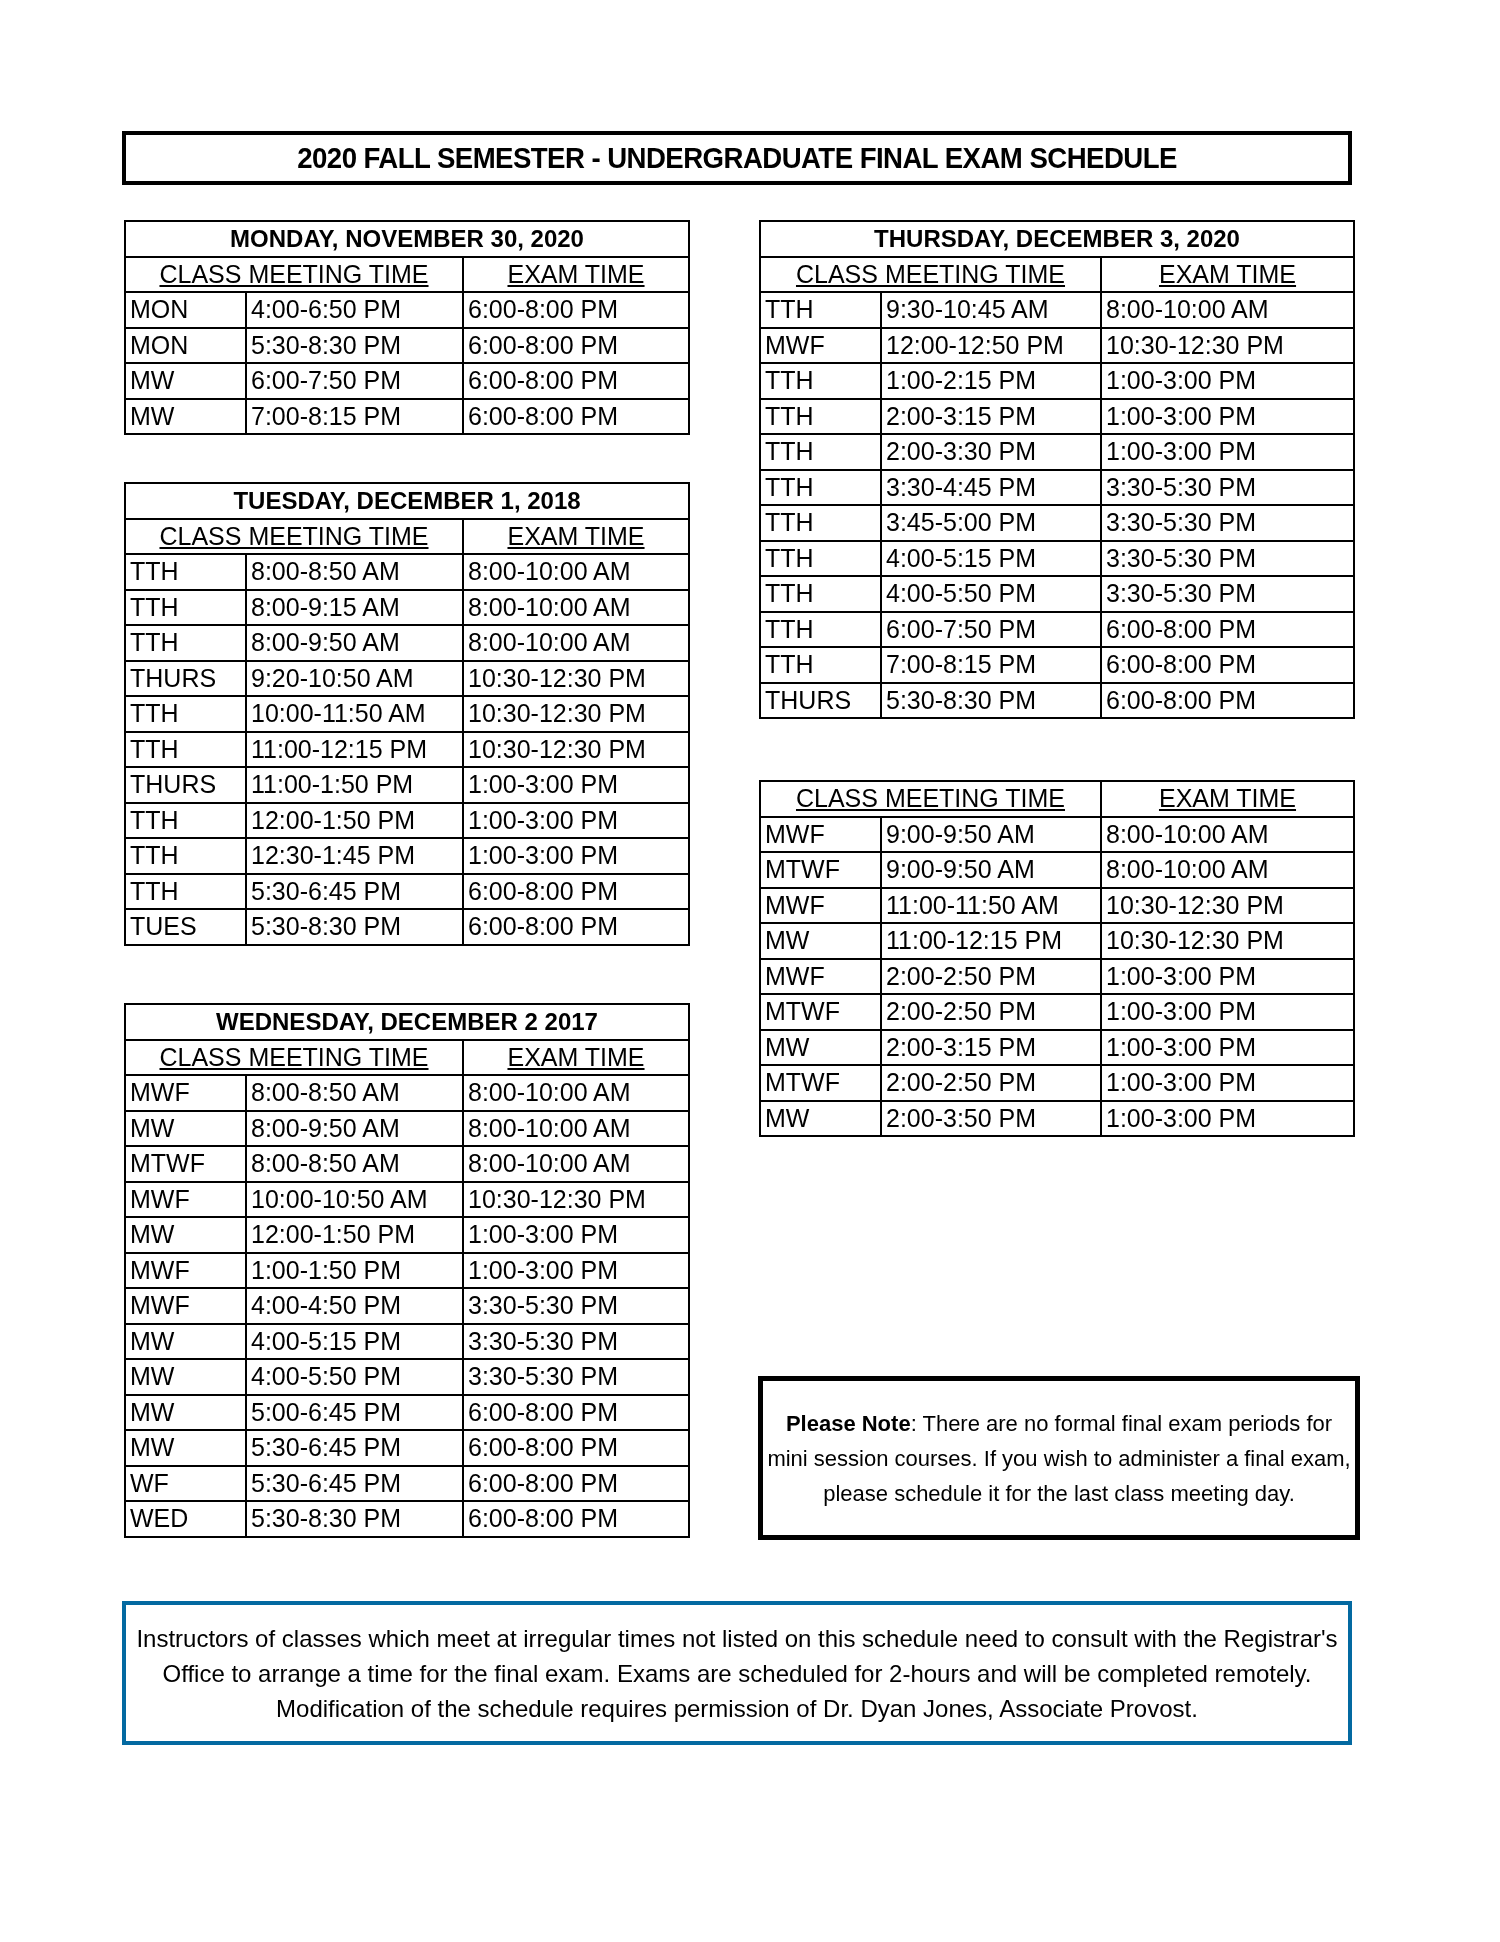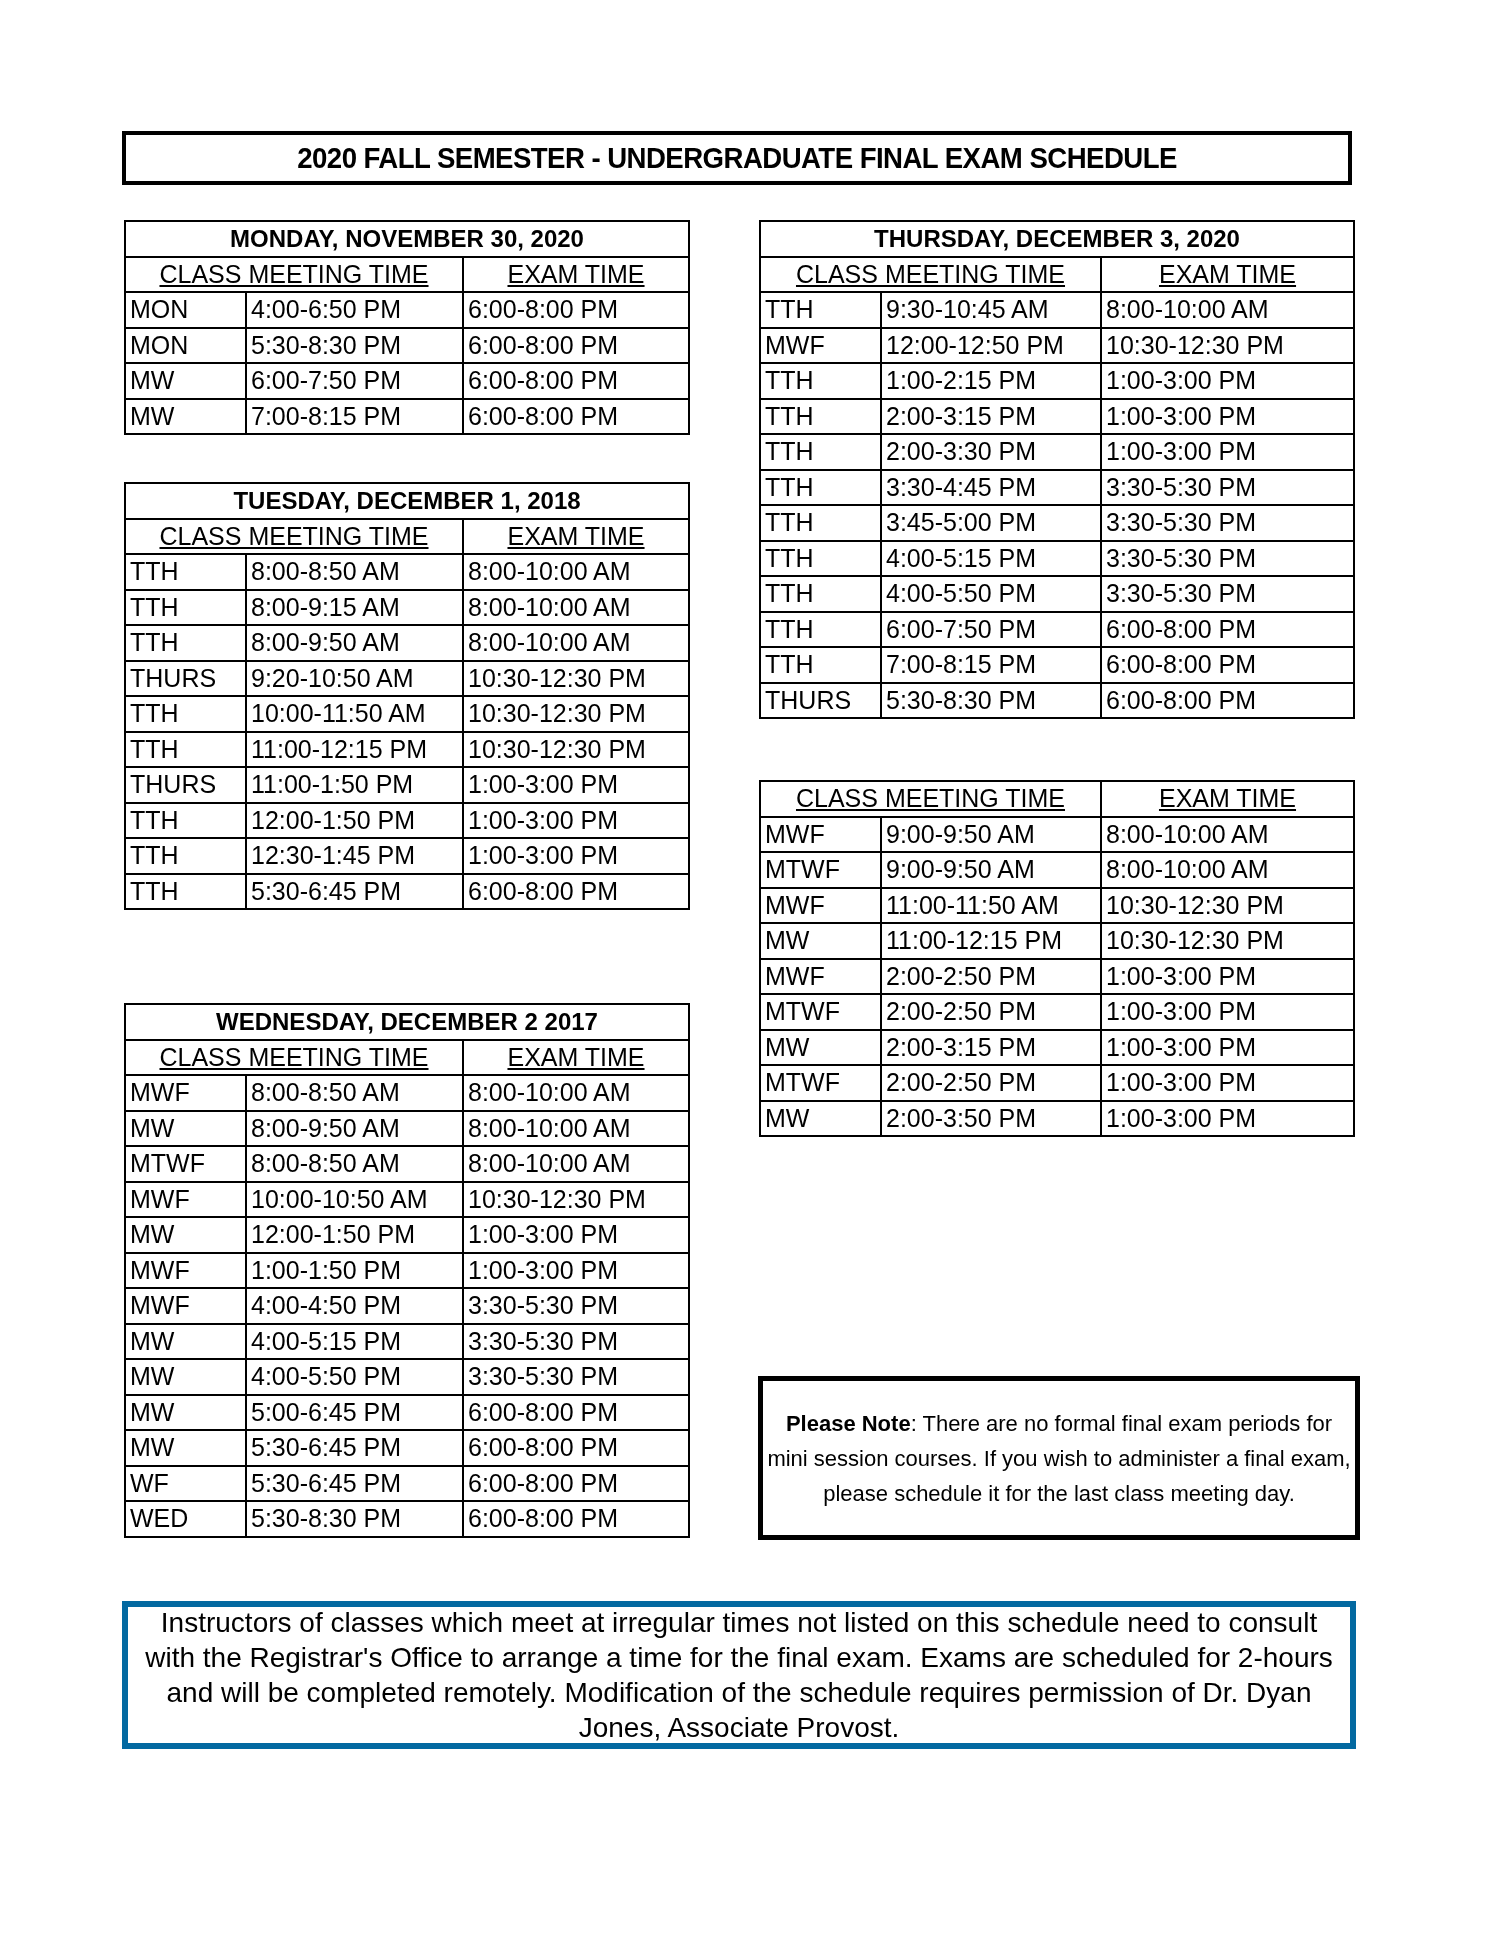--- a/index.html
+++ b/index.html
@@ -41,22 +41,22 @@
   .right col.c1 { width: 121px; } .right col.c2 { width: 220px; } .right col.c3 { width: 253px; }
 
   .note-box {
     position: absolute; left: 758px; top: 1376px; width: 584px; height: 142px;
     border: 5px solid #000; display: flex; align-items: center; justify-content: center;
     text-align: center; font-size: 22px; line-height: 35px; padding: 6px 4px;
   }
   .note-box .note-label { font-weight: bold; }
   .footer-box {
     position: absolute; left: 122px; top: 1601px; width: 1222px; height: 136px;
-    border: 6px solid #0369a1; display: flex; align-items: center; justify-content: center;
-    text-align: center; font-size: 28px; line-height: 35px;
+    border: 4px solid #0369a1; display: flex; align-items: center; justify-content: center;
+    text-align: center; font-size: 24px; line-height: 35px;
   }
   .footer-box p { margin: 0; padding: 0 6px; }
 </style>
 </head>
 <body>
 
 <div class="title-box">
   <h1>2020 FALL SEMESTER - UNDERGRADUATE FINAL EXAM SCHEDULE</h1>
 </div>
 
@@ -158,20 +158,25 @@
       <tr>
         <td>TTH</td>
         <td>12:30-1:45 PM</td>
         <td>1:00-3:00 PM</td>
       </tr>
       <tr>
         <td>TTH</td>
         <td>5:30-6:45 PM</td>
         <td>6:00-8:00 PM</td>
       </tr>
+      <tr>
+        <td>TUES</td>
+        <td>5:30-8:30 PM</td>
+        <td>6:00-8:00 PM</td>
+      </tr>
     </tbody>
 </table>
 
 <table class="sched left" id="tbl-wednesday">
   <colgroup>
       <col class="c1">
       <col class="c2">
       <col class="c3">
     </colgroup>
   <thead>

